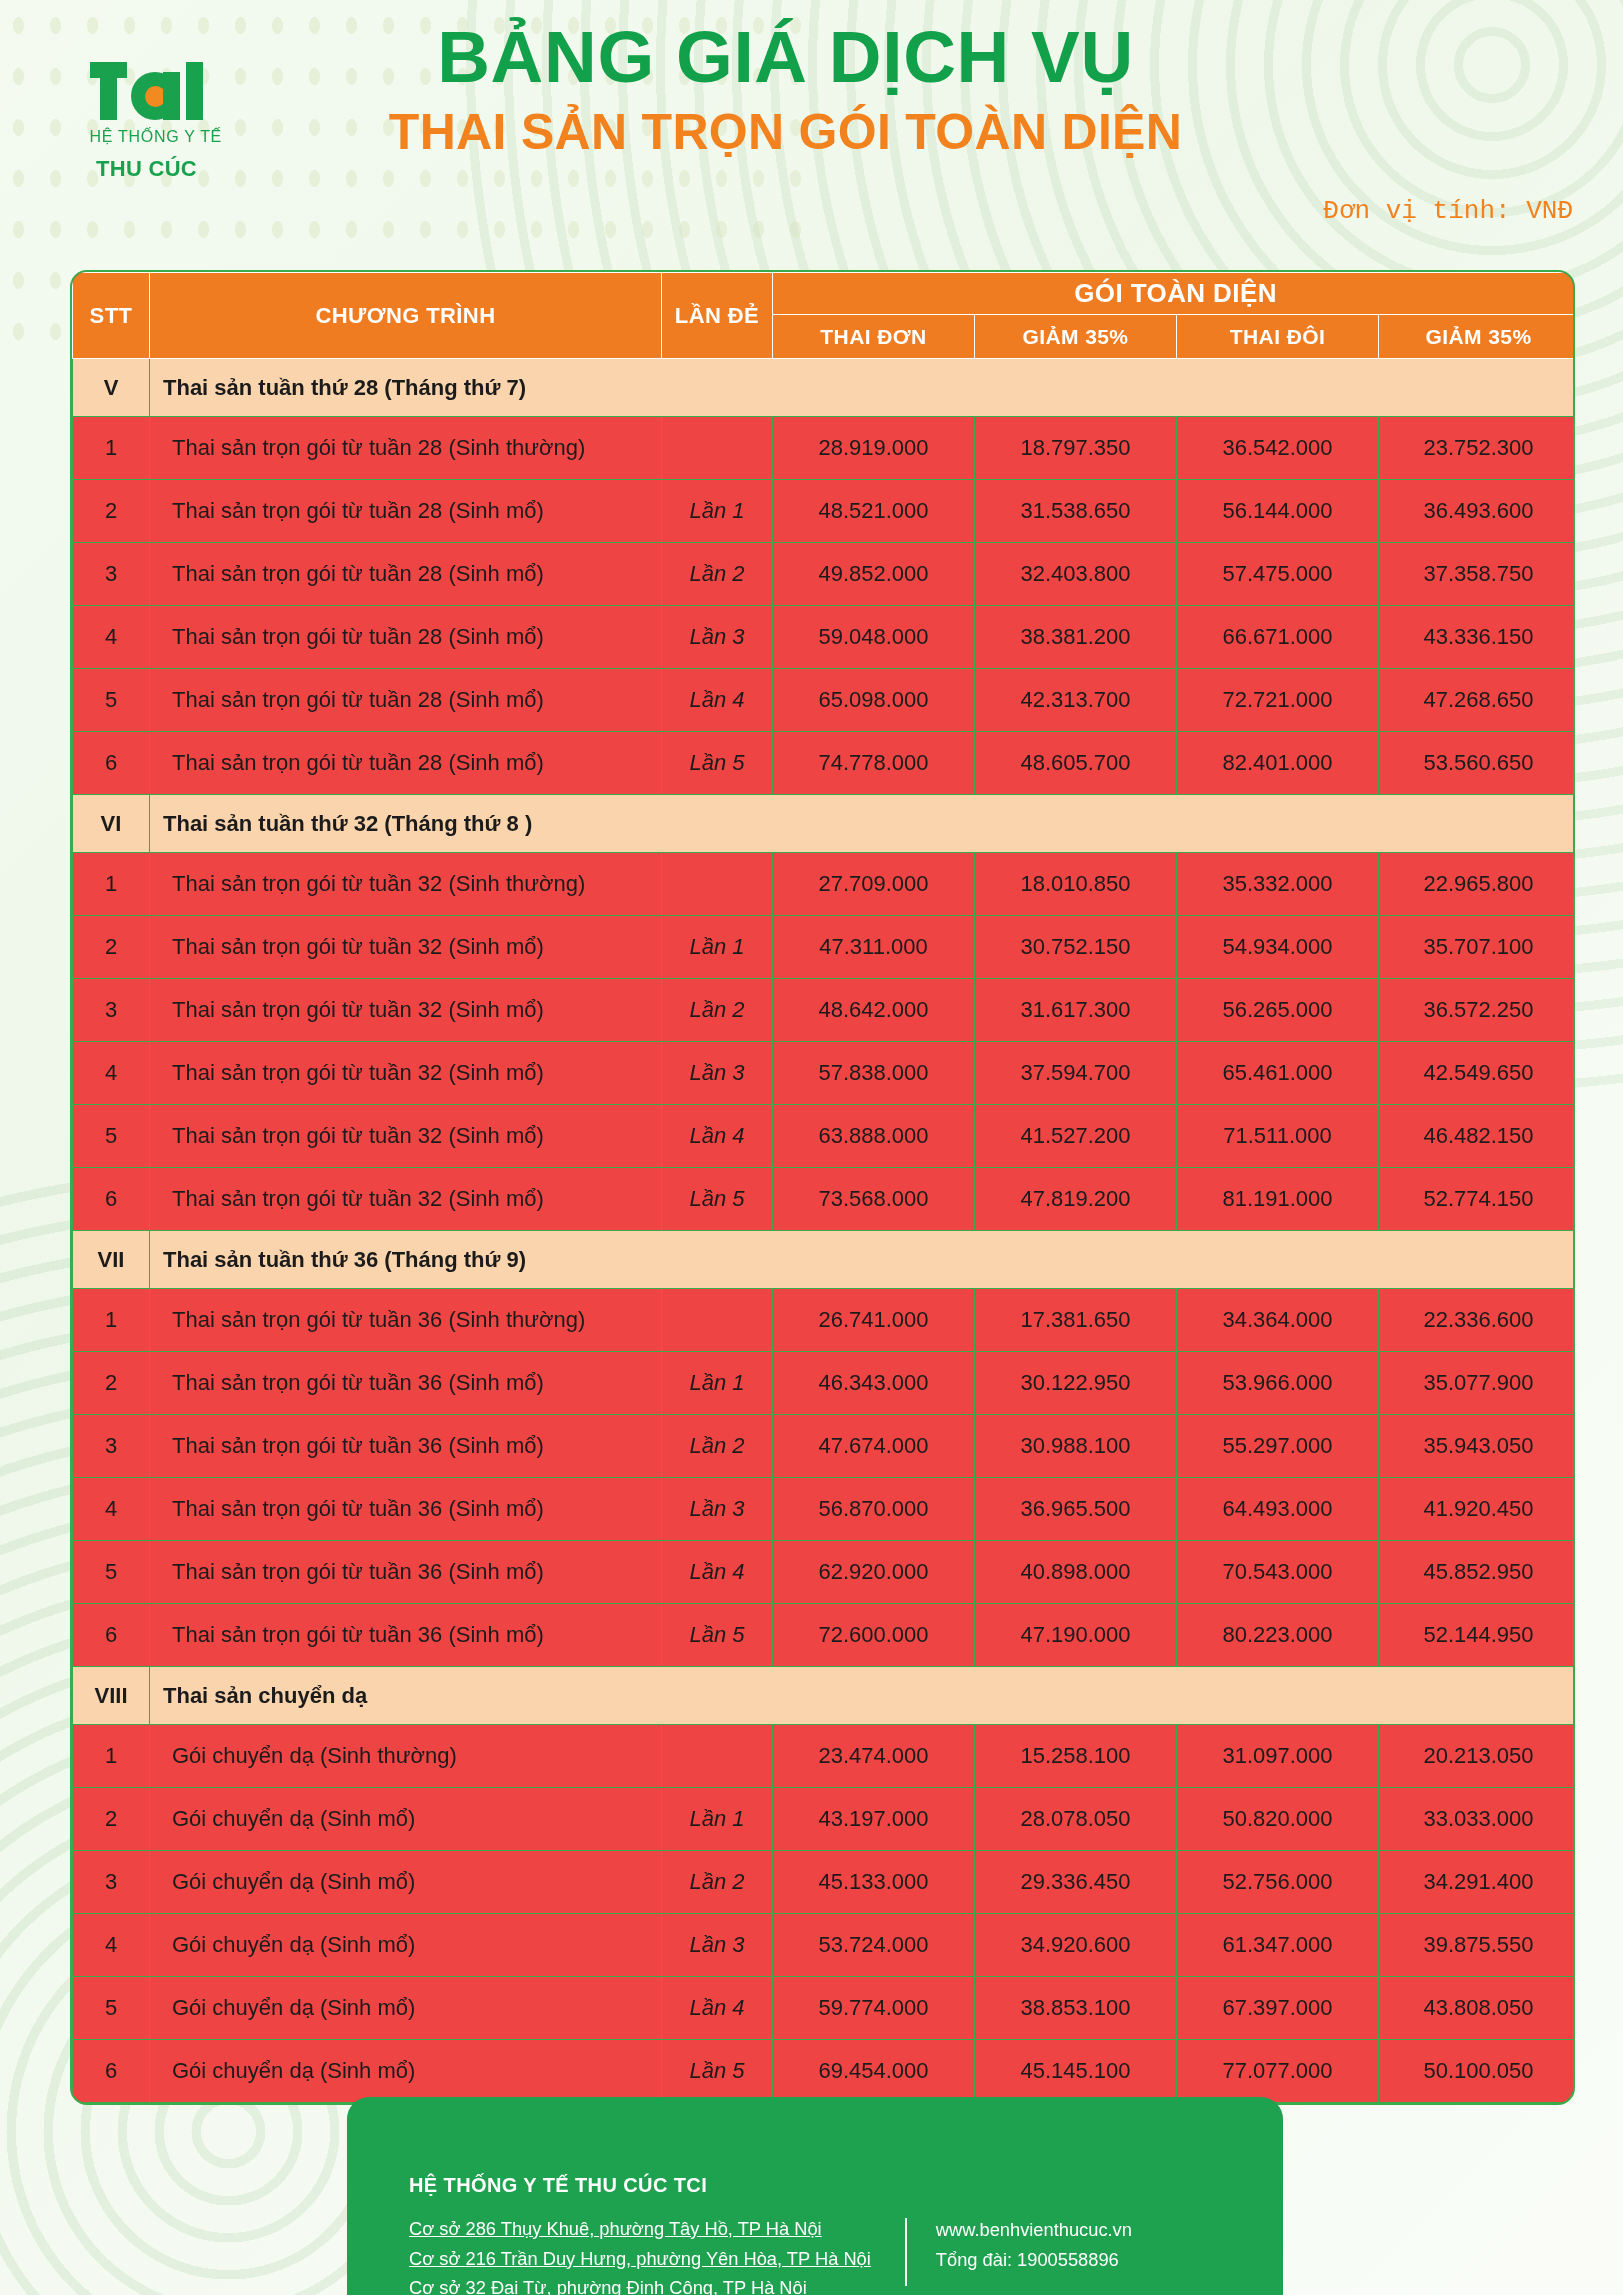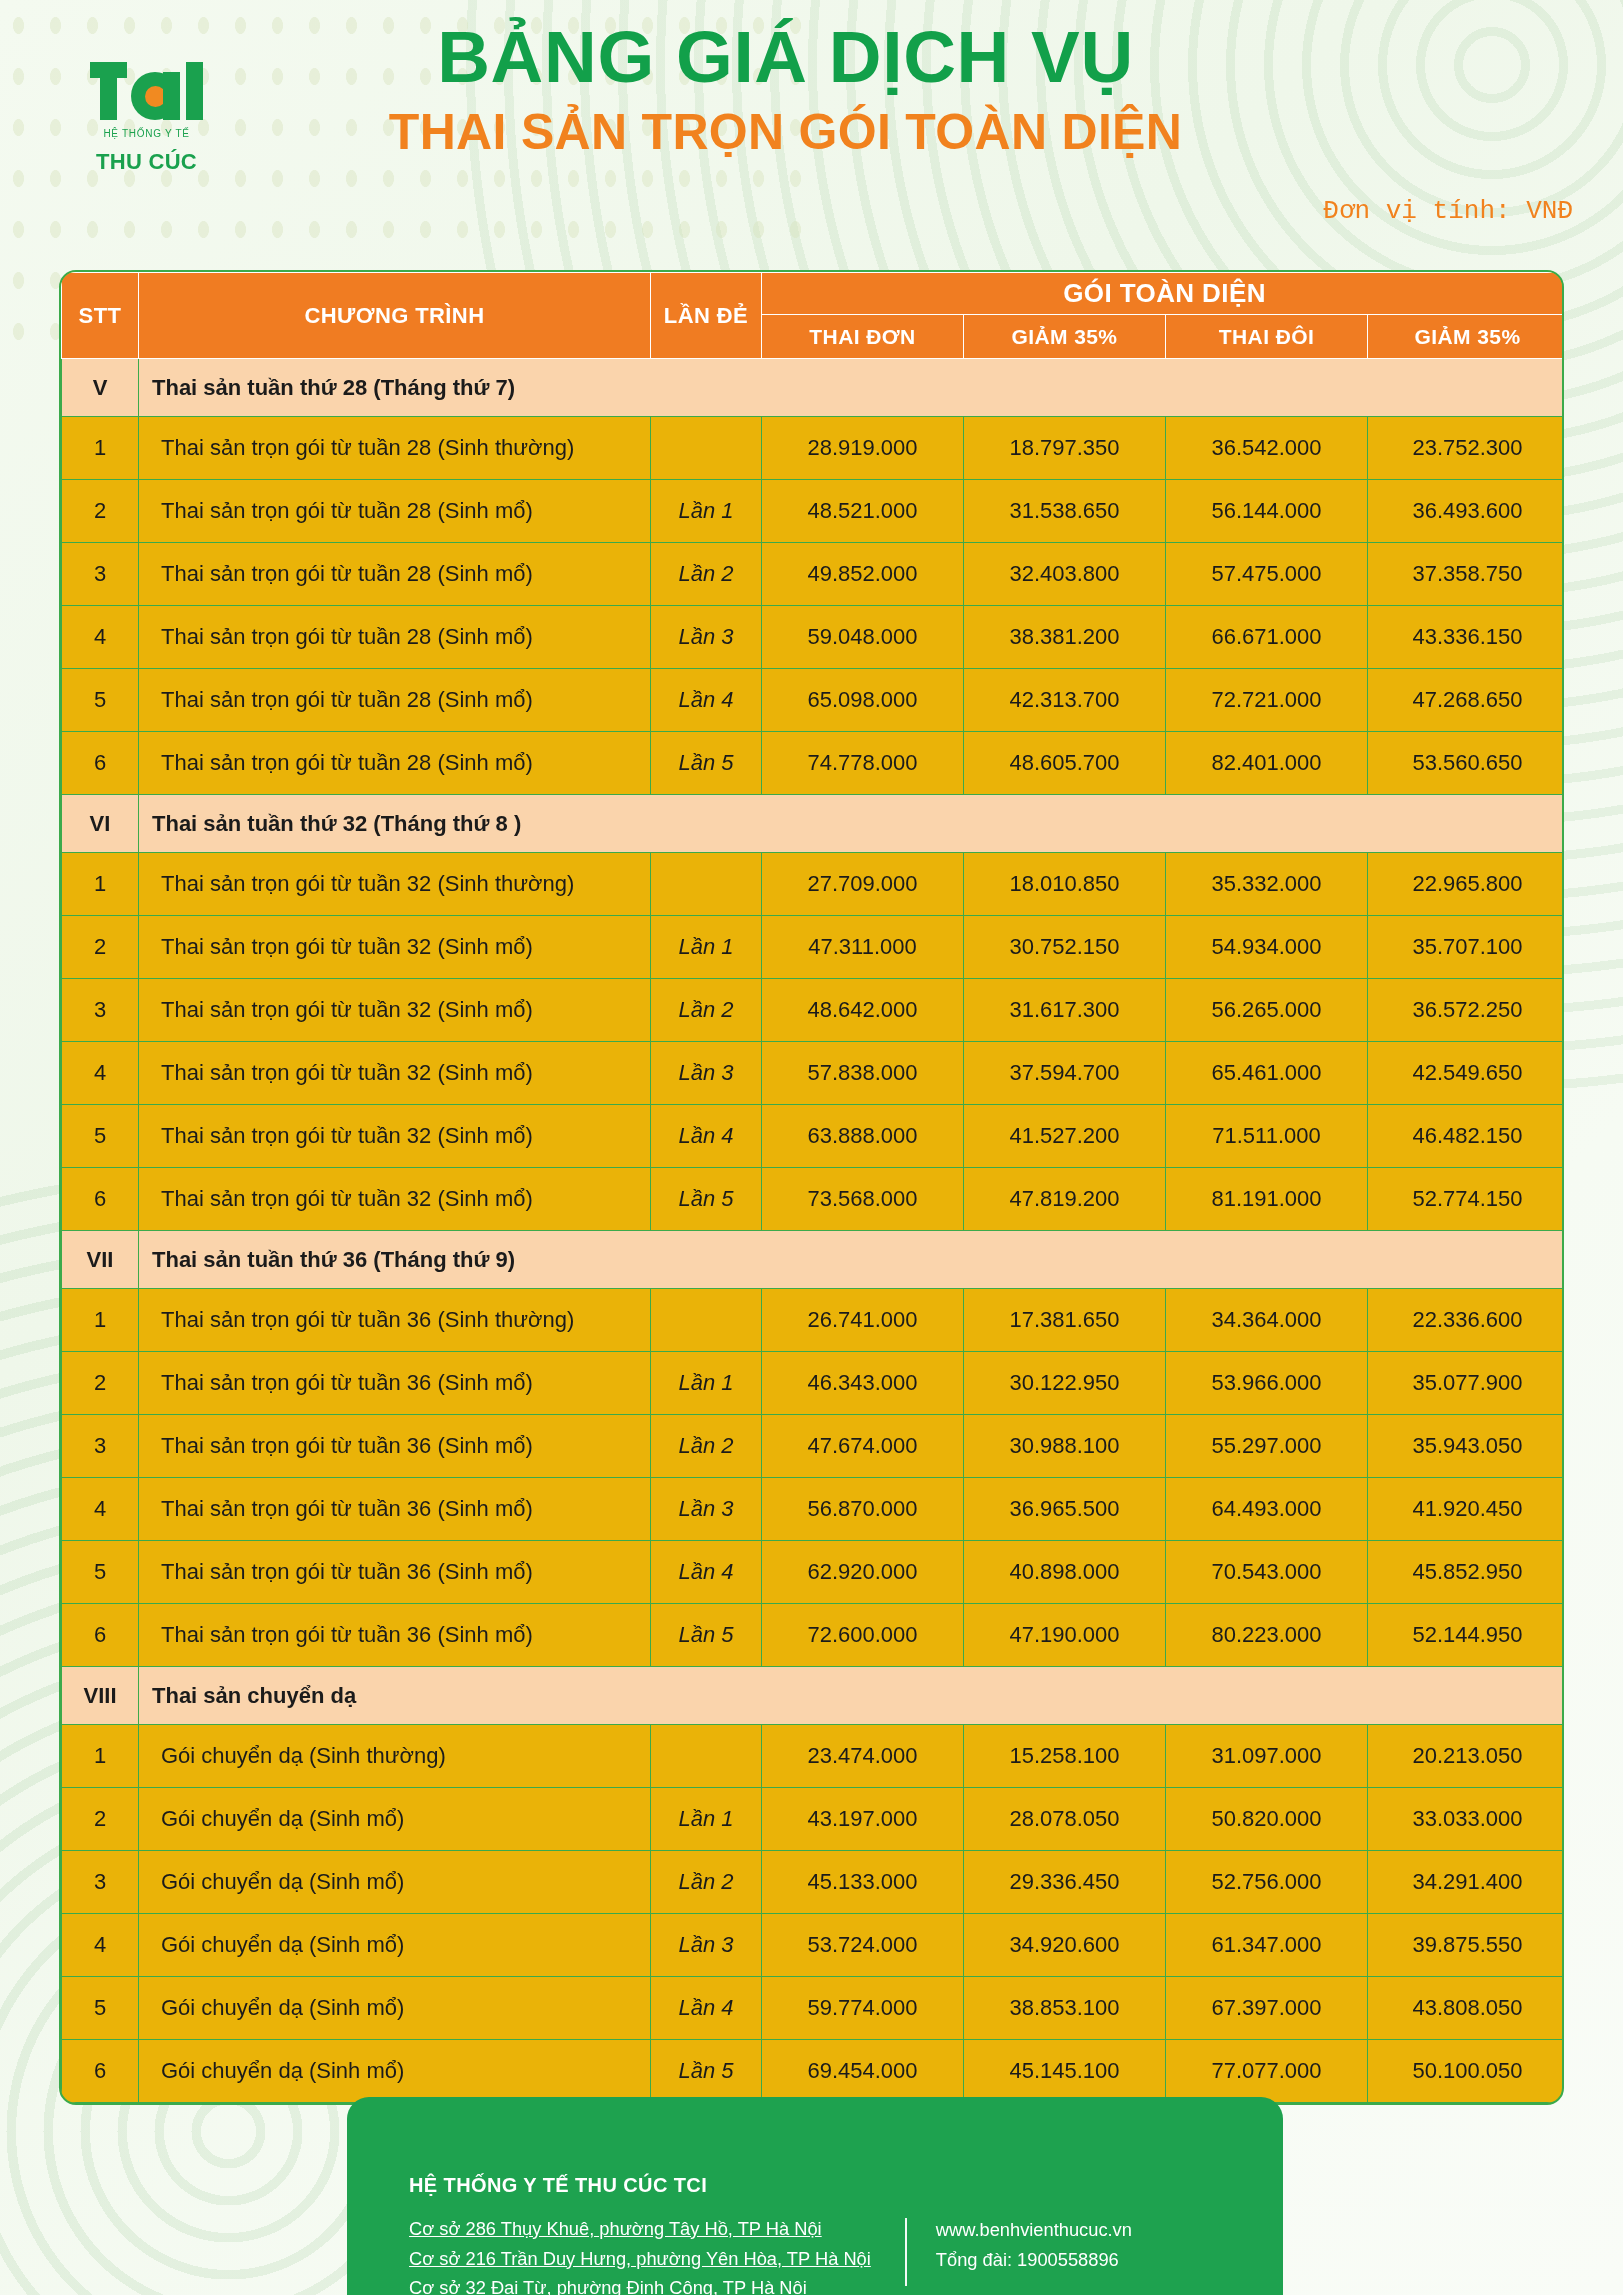--- a/index.html
+++ b/index.html
@@ -96,22 +96,22 @@
   }
   .lm-c::after {
     content: ""; position: absolute; right: -1.3px; top: 0px;
     width: 17px; height: 48px; background: #1AA14E;
   }
   .lm-i {
     width: 17px; height: 58px; background: #1AA14E; margin-left: 6.5px;
   }
   #logo-sub1 {
     margin-top: 7.9px;
-    font-size: 10px; letter-spacing: 0.7px;
-    color: #1AA14E; font-weight: 400;
+    font-size: 16px; letter-spacing: 0.7px;
+    color: #1AA14E; font-weight: 400; text-align: right;
   }
   #logo-sub2 {
     margin-top: 10px;
     font-size: 22px; letter-spacing: 0.3px;
     color: #1AA14E; font-weight: 700;
   }
 
   #title-wrap {
     position: absolute;
     left: 275px; top: 18px;
@@ -139,26 +139,26 @@
     position: absolute;
     right: 50px; top: 196px;
     font-size: 26px;
     color: #F1821E;
     font-family: Liberation Mono, monospace;
   }
 
   
   #table-shell {
     position: absolute;
-    left: 59px; top: 270px;
+    left: 70px; top: 270px;
     width: 1505px;
     border-radius: 17px;
     overflow: hidden;
     border: 2px solid #3BAA4B;
-    background: #eab308;
+    background: #ef4444;
   }
   table {
     border-collapse: collapse;
     width: 100%;
     table-layout: fixed;
   }
   col.c-stt   { width: 77px; }
   col.c-prog  { width: 512px; }
   col.c-lan   { width: 111px; }
   col.c-p1    { width: 202px; }

